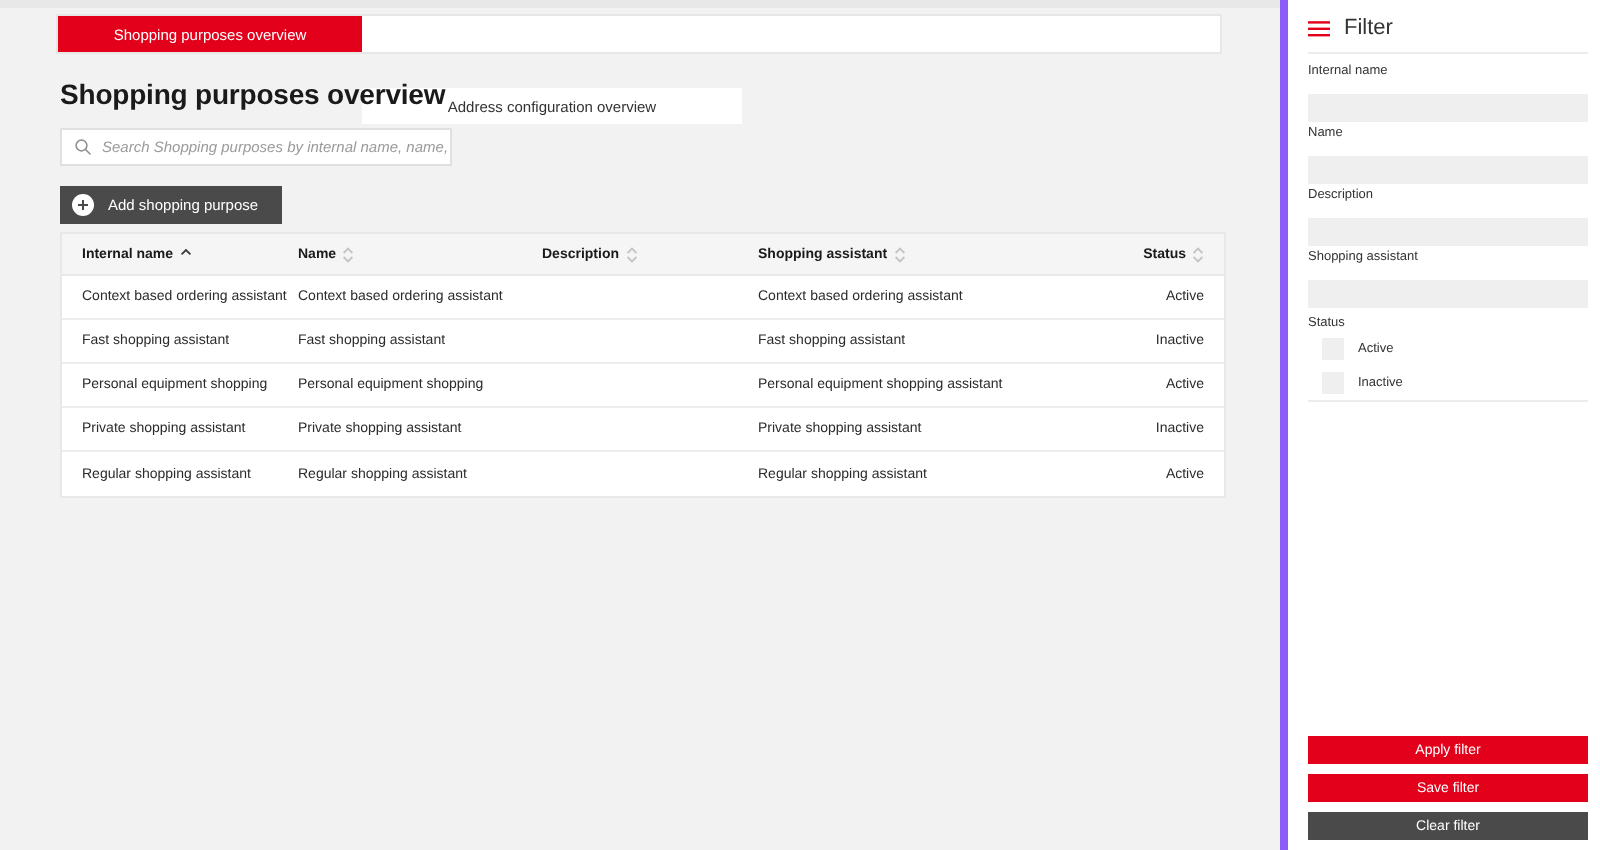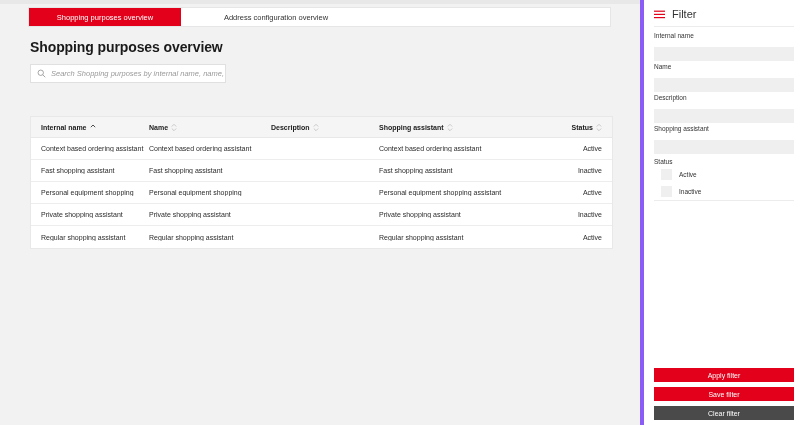--- a/index.html
+++ b/index.html
@@ -48,20 +48,21 @@
   }
   .tab.active {
     background: #e2001a;
     color: #ffffff;
     width: 152px;
     font-weight: 400;
   }
   .tab.inactive {
     background: #ffffff;
     width: 190px;
+    margin-top: 36px;
   }
 
   
   .page-title {
     position: absolute; top: 35px; left: 30px;
     font-size: 14px;
     font-weight: 700;
     color: #1a1a1a;
     letter-spacing: -0.1px;
   }
@@ -272,20 +273,24 @@
     <div class="page-title">Shopping purposes overview</div>
 
     <div class="search-wrap">
       <svg class="search-icon" viewBox="0 0 12 12">
         <circle cx="5" cy="5" r="3.6" fill="none" stroke="#8a8a8a" stroke-width="1"></circle>
         <line x1="7.7" y1="7.7" x2="11" y2="11" stroke="#8a8a8a" stroke-width="1"></line>
       </svg>
       <input class="search-input" type="text" placeholder="Search Shopping purposes by internal name, name, de" style="">
     </div>
 
+    <button class="add-btn">
+      <span class="plus-icon"></span>
+      <span class="label">Add shopping purpose</span>
+    </button>
 
     <div class="table">
 
       <div class="thead">
         <div class="th col-internal">
           <span>Internal name</span>
           <svg class="sort-icon" viewBox="0 0 6 9">
             <polyline points="0.8,4.2 3,2 5.2,4.2" fill="none" stroke="#3a3a3a" stroke-width="0.9"></polyline>
           </svg>
         </div>

